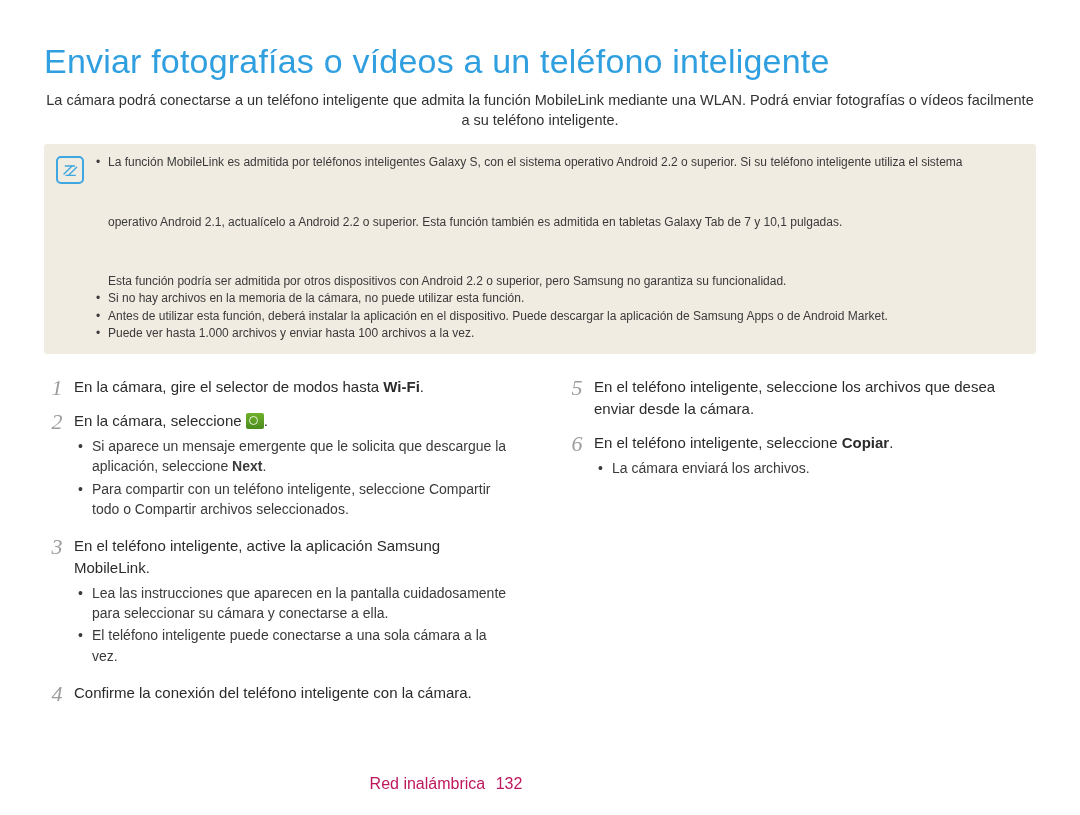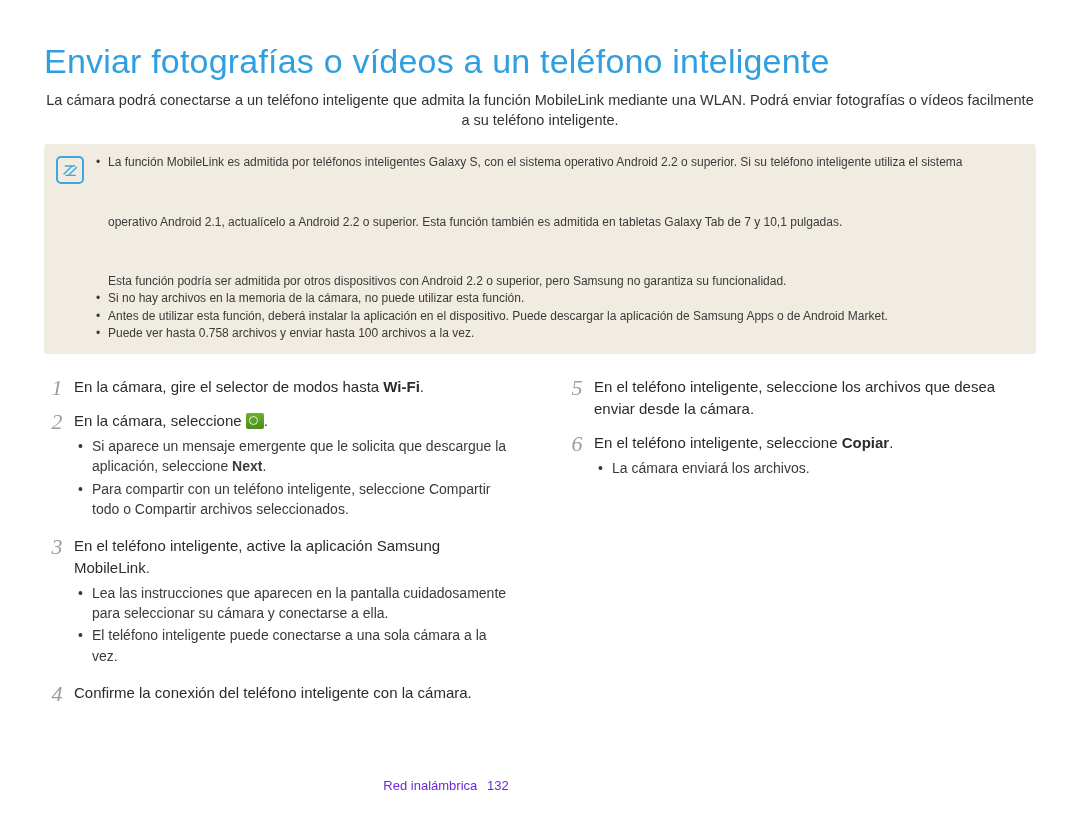--- a/index.html
+++ b/index.html
@@ -149,22 +149,22 @@
     border: 1px solid rgba(255,255,255,0.85);
     border-radius: 50%;
   }
   .bold { font-weight: bold; }
   .footer {
     position: absolute;
     width: 892px;
     left: 0;
     bottom: 22px;
     text-align: center;
-    font-size: 13px;
-    color: #6d28d9;
+    font-size: 16px;
+    color: #be185d;
   }
   .footer .pnum { margin-left: 6px; }
 </style>
 </head>
 <body>
 
 <div class="page">
 
   <h1 class="h1">Enviar fotografías o vídeos a un teléfono inteligente</h1>
 
@@ -180,21 +180,21 @@
       </svg>
     </div>
     <ul class="note-list">
       <li>
         <span>La función MobileLink es admitida por teléfonos inteligentes Galaxy S, con el sistema operativo Android 2.2 o superior. Si su teléfono inteligente utiliza el sistema</span>
         <span class="cont">operativo Android 2.1, actualícelo a Android 2.2 o superior. Esta función también es admitida en tabletas Galaxy Tab de 7 y 10,1 pulgadas.</span>
         <span class="cont">Esta función podría ser admitida por otros dispositivos con Android 2.2 o superior, pero Samsung no garantiza su funcionalidad.</span>
       </li>
       <li><span>Si no hay archivos en la memoria de la cámara, no puede utilizar esta función.</span></li>
       <li><span>Antes de utilizar esta función, deberá instalar la aplicación en el dispositivo. Puede descargar la aplicación de Samsung Apps o de Android Market.</span></li>
-      <li><span>Puede ver hasta 0.758 archivos y enviar hasta 100 archivos a la vez.</span></li>
+      <li><span>Puede ver hasta 1.000 archivos y enviar hasta 100 archivos a la vez.</span></li>
     </ul>
   </div>
 
   <div class="columns">
     <div class="col">
 
       <div class="step">
         <div class="step-num">1</div>
         <div class="step-body">
           <p class="step-main">

